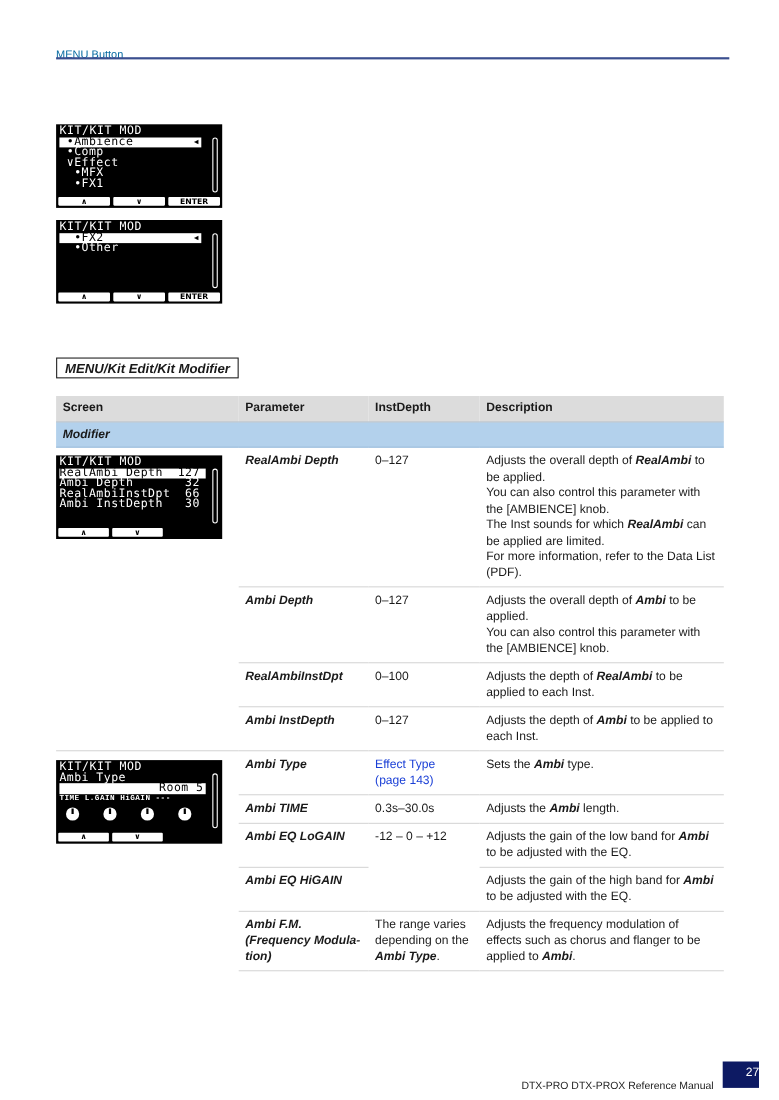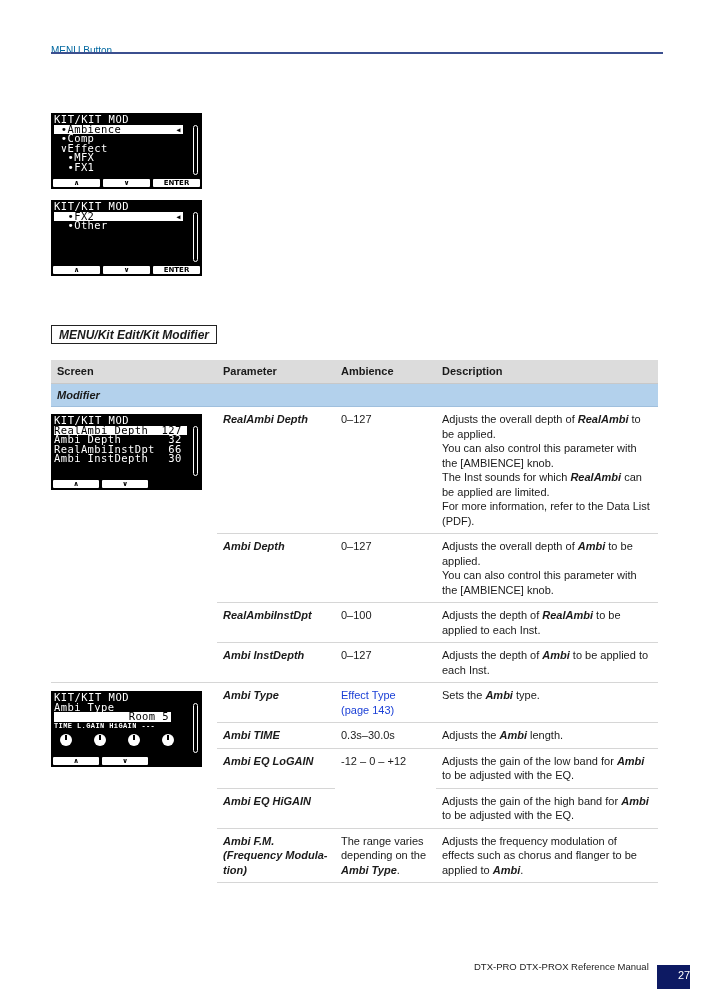--- a/index.html
+++ b/index.html
@@ -40,21 +40,21 @@
     border-bottom: 1px solid #c8c8c8;
   }
   table.params td { vertical-align: top; padding: 5px 6px 5px 6px; border-bottom: 1px solid #d6d6d6; }
   table.params tr.section td { background: #b3d1ec; font-weight: bold; font-style: italic; padding: 4px 6px; border-bottom: 1px solid #9fbfdd; }
   td.param { font-weight: bold; font-style: italic; }
   td.screen { border-bottom: none !important; position: relative; padding: 0 !important; }
   td.nob { border-bottom: none !important; }
   .link { color: #1a3fd6; }
   b.em { font-weight: bold; font-style: italic; }
 
-  .footer-text { position: absolute; left: 474px; top: 961px; font-size: 9.5px; color: #222; }
+  .footer-text { position: absolute; left: 474px; top: 982px; font-size: 9.5px; color: #222; }
   .page-num { position: absolute; left: 657px; top: 965px; width: 33px; height: 24px; background: #0d1a63; color: #fff; font-size: 11px; line-height: 20px; padding-left: 21px; box-sizing: border-box; }
 
   .knob { display: inline-block; width: 12px; height: 12px; border-radius: 50%; background: #fff; position: relative; }
   .knob::after { content: ""; position: absolute; left: 5px; top: 1px; width: 2px; height: 5px; background: #000; }
 </style>
 </head>
 <body>
 
 <div class="page-header">MENU Button</div>
 <div class="header-rule"></div>
@@ -92,21 +92,21 @@
   <colgroup>
       <col style="width:166px">
       <col style="width:118px">
       <col style="width:101px">
       <col>
     </colgroup>
   <thead>
     <tr>
       <th>Screen</th>
       <th>Parameter</th>
-      <th>Ambience</th>
+      <th>InstDepth</th>
       <th>Description</th>
     </tr>
   </thead>
   <tbody>
     <tr class="section">
       <td colspan="4">Modifier</td>
     </tr>
 
     <tr>
       <td class="screen" rowspan="4">
@@ -153,21 +153,21 @@
       <td>
         <span>Adjusts the depth of </span><b class="em">Ambi</b><span> to be applied to each Inst.</span>
       </td>
     </tr>
 
     <tr>
       <td class="screen" rowspan="5" style="border-top:1px solid #d6d6d6;">
         <div class="lcd" style="position:absolute;left:0;top:8px;width:151px;height:76px;">
           <div class="title">KIT/KIT MOD</div>
           <div class="row">Ambi Type</div>
-          <div class="row sel" style="margin-right:28px;text-align:right;padding-right:2px;">Room 5</div>
+          <div class="row sel" style="margin-right:12px;text-align:right;padding-right:2px;">Room 5</div>
           <div class="row" style="font-size:7px;font-family:Liberation Mono, monospace;font-weight:bold;">TIME L.GAIN HiGAIN ---</div>
           <div style="display:flex;gap:22px;padding-left:6px;margin-top:3px;">
             <span class="knob"></span>
             <span class="knob"></span>
             <span class="knob"></span>
             <span class="knob"></span>
           </div>
           <div class="scrollbar" style="top:12px;height:48px;"></div>
           <div class="btns two">
             <div class="btn">∧</div>

